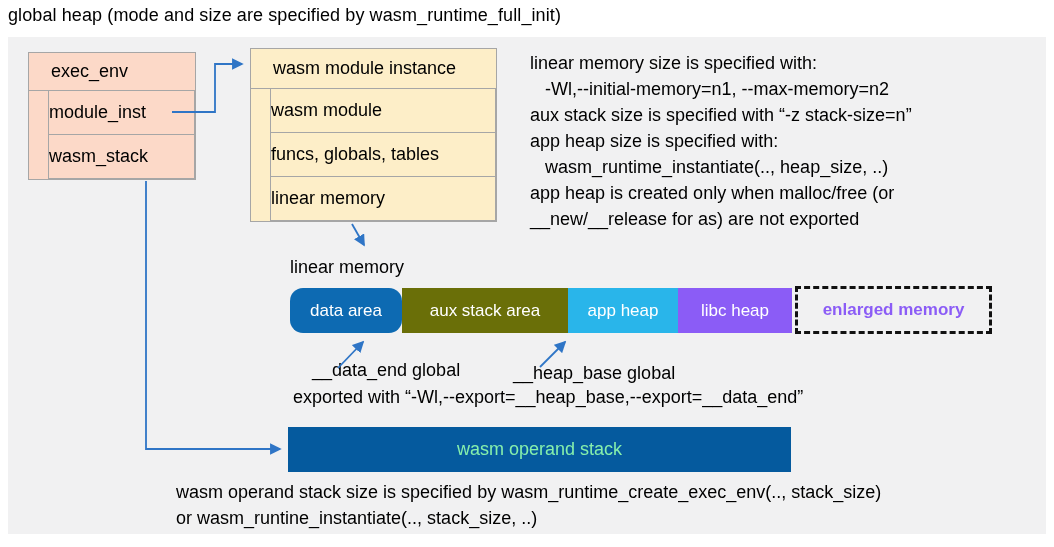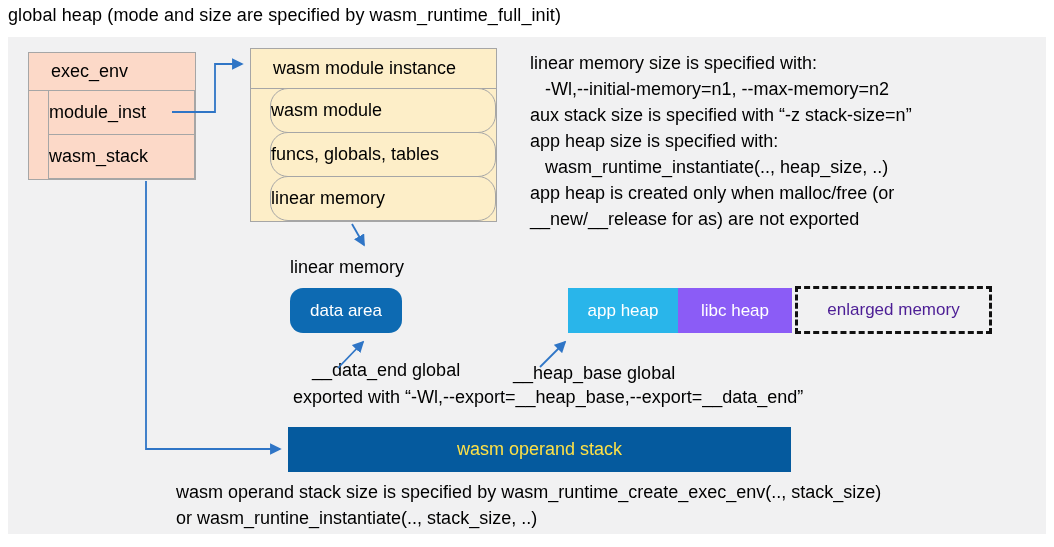--- a/index.html
+++ b/index.html
@@ -20,21 +20,21 @@
               border-bottom:1px solid var(--box-border);}
   .inner-box{position:absolute; left:19px; right:0; height:45px; display:flex; align-items:center;
              padding-left:0; font-size:18px; border:1px solid var(--box-border);}
 
   .exec-env{left:28px; top:52px; width:168px; height:128px; background:var(--salmon-box);}
   .exec-env .inner-box{background:var(--salmon-box);}
   .exec-env .f0{top:37px;} .exec-env .f1{top:81px;}
 
   .mod-inst{left:250px; top:48px; width:247px; height:174px; background:var(--cream-box);}
   .mod-inst .box-header{height:40px;}
-  .mod-inst .inner-box{background:var(--cream-box);border-radius:18px;}
+  .mod-inst .inner-box{background:var(--cream-box);}
   .mod-inst .f0{top:39px;} .mod-inst .f1{top:83px;} .mod-inst .f2{top:127px;}
 
   .notes-right{position:absolute; left:530px; top:50px; z-index:3;}
   .notes-right div{font-size:18px; line-height:26px; white-space:pre;}
 
   .lm-label{position:absolute; left:290px; top:257px; font-size:18px; z-index:3;}
 
   .seg{position:absolute; top:288px; height:45px; display:flex; align-items:center;
        justify-content:center; font-size:17px; z-index:3;}
   .seg-0{left:290px; width:112px;}
@@ -42,21 +42,21 @@
   .seg-2{left:568px; width:110px;}
   .seg-3{left:678px; width:114px;}
   .seg-4{left:795px; width:197px; top:286px; height:48px; border:3px dashed #111; background:transparent;}
 
   .ann{position:absolute; font-size:18px; z-index:3;}
   .ann-dataend{left:312px; top:360px;}
   .ann-heapbase{left:513px; top:363px;}
   .ann-exported{left:293px; top:387px;}
 
   .operand-bar{position:absolute; left:288px; top:427px; width:503px; height:45px;
-               background:var(--operand-bar); color:#fde047; display:flex; align-items:center;
+               background:var(--operand-bar); color:#86efac; display:flex; align-items:center;
                justify-content:center; font-size:18px; z-index:3;}
 
   .notes-bottom{position:absolute; left:176px; top:479px; z-index:3;}
   .notes-bottom div{font-size:18px; line-height:26px; white-space:pre;}
 </style>
 </head>
 <body>
 
 <div class="canvas">
 
@@ -82,23 +82,24 @@
     <div>   -Wl,--initial-memory=n1, --max-memory=n2</div>
     <div>aux stack size is specified with “-z stack-size=n”</div>
     <div>app heap size is specified with:</div>
     <div>   wasm_runtime_instantiate(.., heap_size, ..)</div>
     <div>app heap is created only when malloc/free (or</div>
     <div>__new/__release for as) are not exported</div>
   </div>
 
   <div class="lm-label">linear memory</div>
   <div class="seg seg-0" style="background: rgb(13, 106, 178); color: rgb(255, 255, 255); border-radius: 13px;">data area</div>
+  <div class="seg seg-1" style="background: rgb(106, 111, 8); color: rgb(255, 255, 255);">aux stack area</div>
   <div class="seg seg-2" style="background: rgb(41, 181, 234); color: rgb(255, 255, 255);">app heap</div>
   <div class="seg seg-3" style="background: #8b5cf6; color: rgb(255, 255, 255);">libc heap</div>
-  <div class="seg seg-4" style="background: transparent; color: #4c1d95;">enlarged memory</div>
+  <div class="seg seg-4" style="background: transparent; color: #8b5cf6; font-weight: bold;">enlarged memory</div>
 
   <div class="ann ann-dataend">__data_end global</div>
   <div class="ann ann-heapbase">__heap_base global</div>
   <div class="ann ann-exported">exported with “-Wl,--export=__heap_base,--export=__data_end”</div>
 
   <div class="operand-bar">wasm operand stack</div>
 
   <div class="notes-bottom">
     <div>wasm operand stack size is specified by wasm_runtime_create_exec_env(.., stack_size)</div>
     <div>or wasm_runtine_instantiate(.., stack_size, ..)</div>

